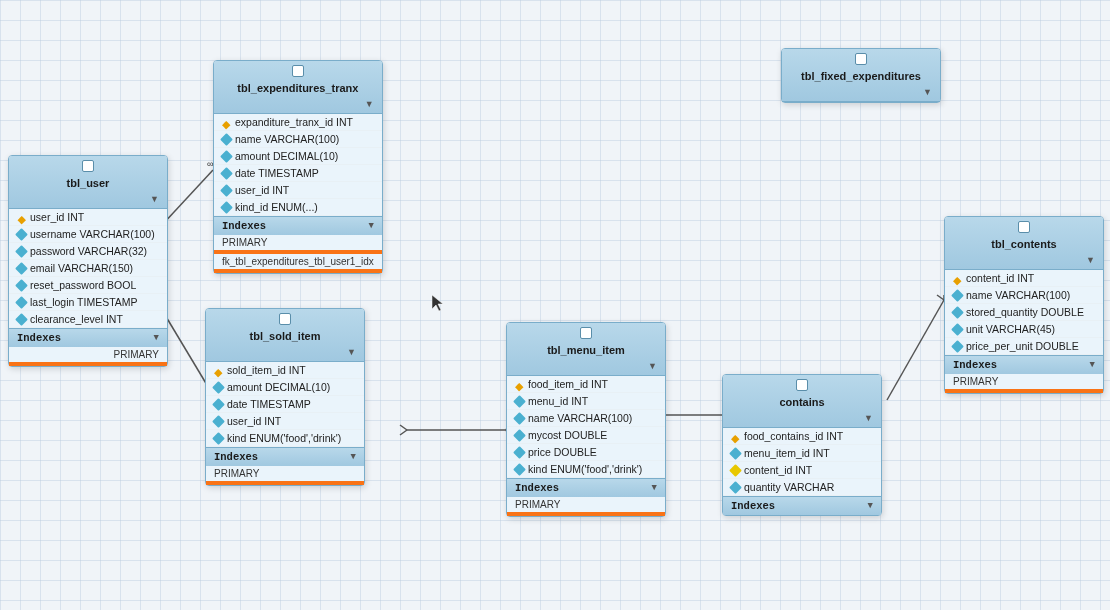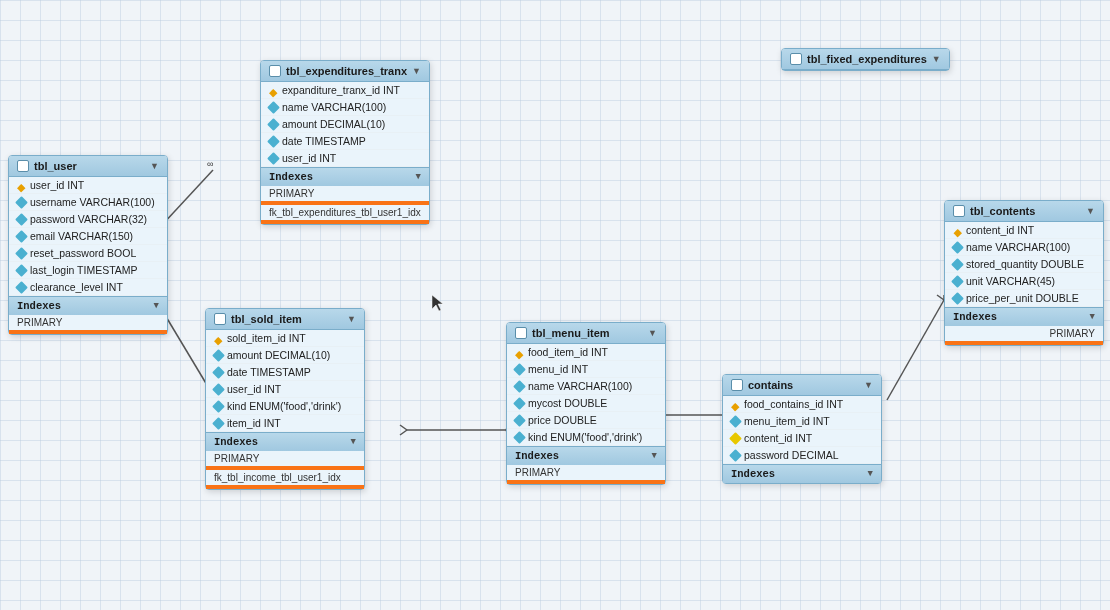--- a/index.html
+++ b/index.html
@@ -30,20 +30,21 @@
       background: linear-gradient(180deg, #b8d8ea 0%, #a0c8e0 100%);
       border-bottom: 1.5px solid #7aadca;
       padding: 4px 8px;
       display: flex;
       align-items: center;
       gap: 5px;
       border-radius: 2px 2px 0 0;
       font-weight: bold;
       font-size: 11px;
       color: #1a1a1a;
+      flex-direction: column;
     }
 
     .table-header-icon {
       width: 12px;
       height: 12px;
       background: #fff;
       border: 1.5px solid #5a8eaa;
       border-radius: 2px;
       flex-shrink: 0;
     }
@@ -159,21 +160,21 @@
   <line x1="660" y1="415" x2="722" y2="415" stroke="#555" stroke-width="1.5"></line>
   <line x1="655" y1="410" x2="660" y2="415" stroke="#555" stroke-width="1.5"></line>
   <line x1="655" y1="420" x2="660" y2="415" stroke="#555" stroke-width="1.5"></line>
 
   <line x1="887" y1="400" x2="944" y2="300" stroke="#555" stroke-width="1.5"></line>
   <line x1="937" y1="295" x2="944" y2="300" stroke="#555" stroke-width="1.5"></line>
   <line x1="944" y1="295" x2="944" y2="300" stroke="#555" stroke-width="1.5"></line>
 </svg>
 
 <div id="tables-container">
-    <div class="db-table" style="left: 8px; top: 155px;">
+    <div class="db-table" style="left: 8px; top: 155px; text-align: right;">
       <div class="table-header">
     <div class="table-header-icon"></div>
     <span>tbl_user</span>
     <span class="table-header-arrow">▼</span>
   </div>
       <div class="table-field">
         <span class="field-icon-key" style="color:#e8a000;font-size:11px;">◆</span>
         <span>user_id INT</span>
       </div>
       <div class="table-field">
@@ -199,21 +200,21 @@
       <div class="table-field">
         <span class="field-icon-diamond-blue"></span>
         <span>clearance_level INT</span>
       </div>
       <div class="indexes-section">
       <span>Indexes</span>
       <span class="indexes-arrow">▼</span>
     </div>
       <div class="index-item">PRIMARY</div>
     </div>
-    <div class="db-table" style="left: 213px; top: 60px; margin-left: 47px;">
+    <div class="db-table" style="left: 213px; top: 60px;">
       <div class="table-header">
     <div class="table-header-icon"></div>
     <span>tbl_expenditures_tranx</span>
     <span class="table-header-arrow">▼</span>
   </div>
       <div class="table-field">
         <span class="field-icon-key" style="color:#e8a000;font-size:11px;">◆</span>
         <span>expanditure_tranx_id INT</span>
       </div>
       <div class="table-field">
@@ -225,20 +226,24 @@
         <span>amount DECIMAL(10)</span>
       </div>
       <div class="table-field">
         <span class="field-icon-diamond-blue"></span>
         <span>date TIMESTAMP</span>
       </div>
       <div class="table-field">
         <span class="field-icon-diamond-blue"></span>
         <span>user_id INT</span>
       </div>
+      <div class="table-field">
+        <span class="field-icon-diamond-blue"></span>
+        <span>kind_id ENUM(...)</span>
+      </div>
       <div class="indexes-section">
       <span>Indexes</span>
       <span class="indexes-arrow">▼</span>
     </div>
       <div class="index-item">PRIMARY</div>
       <div class="index-item">fk_tbl_expenditures_tbl_user1_idx</div>
     </div>
     <div class="db-table" style="left: 205px; top: 308px;">
       <div class="table-header">
     <div class="table-header-icon"></div>
@@ -258,30 +263,25 @@
         <span>date TIMESTAMP</span>
       </div>
       <div class="table-field">
         <span class="field-icon-diamond-blue"></span>
         <span>user_id INT</span>
       </div>
       <div class="table-field">
         <span class="field-icon-diamond-blue"></span>
         <span>kind ENUM('food','drink')</span>
       </div>
-      <div class="table-field">
-        <span class="field-icon-diamond-blue"></span>
-        <span>item_id INT</span>
-      </div>
-      <div class="indexes-section">
-      <span>Indexes</span>
-      <span class="indexes-arrow">▼</span>
-    </div>
-      <div class="index-item">PRIMARY</div>
-      <div class="index-item">fk_tbl_income_tbl_user1_idx</div>
+      <div class="indexes-section">
+      <span>Indexes</span>
+      <span class="indexes-arrow">▼</span>
+    </div>
+      <div class="index-item">PRIMARY</div>
     </div>
     <div class="db-table" style="left: 506px; top: 322px;">
       <div class="table-header">
     <div class="table-header-icon"></div>
     <span>tbl_menu_item</span>
     <span class="table-header-arrow">▼</span>
   </div>
       <div class="table-field">
         <span class="field-icon-key" style="color:#e8a000;font-size:11px;">◆</span>
         <span>food_item_id INT</span>
@@ -325,28 +325,28 @@
       <div class="table-field">
         <span class="field-icon-diamond-blue"></span>
         <span>menu_item_id INT</span>
       </div>
       <div class="table-field">
         <span class="field-icon-diamond-yellow"></span>
         <span>content_id INT</span>
       </div>
       <div class="table-field">
         <span class="field-icon-diamond-blue"></span>
-        <span>password DECIMAL</span>
-      </div>
-      <div class="indexes-section">
-      <span>Indexes</span>
-      <span class="indexes-arrow">▼</span>
-    </div>
-    </div>
-    <div class="db-table" style="left: 944px; top: 200px; text-align: right;">
+        <span>quantity VARCHAR</span>
+      </div>
+      <div class="indexes-section">
+      <span>Indexes</span>
+      <span class="indexes-arrow">▼</span>
+    </div>
+    </div>
+    <div class="db-table" style="left: 944px; top: 216px;">
       <div class="table-header">
     <div class="table-header-icon"></div>
     <span>tbl_contents</span>
     <span class="table-header-arrow">▼</span>
   </div>
       <div class="table-field">
         <span class="field-icon-key" style="color:#e8a000;font-size:11px;">◆</span>
         <span>content_id INT</span>
       </div>
       <div class="table-field">

